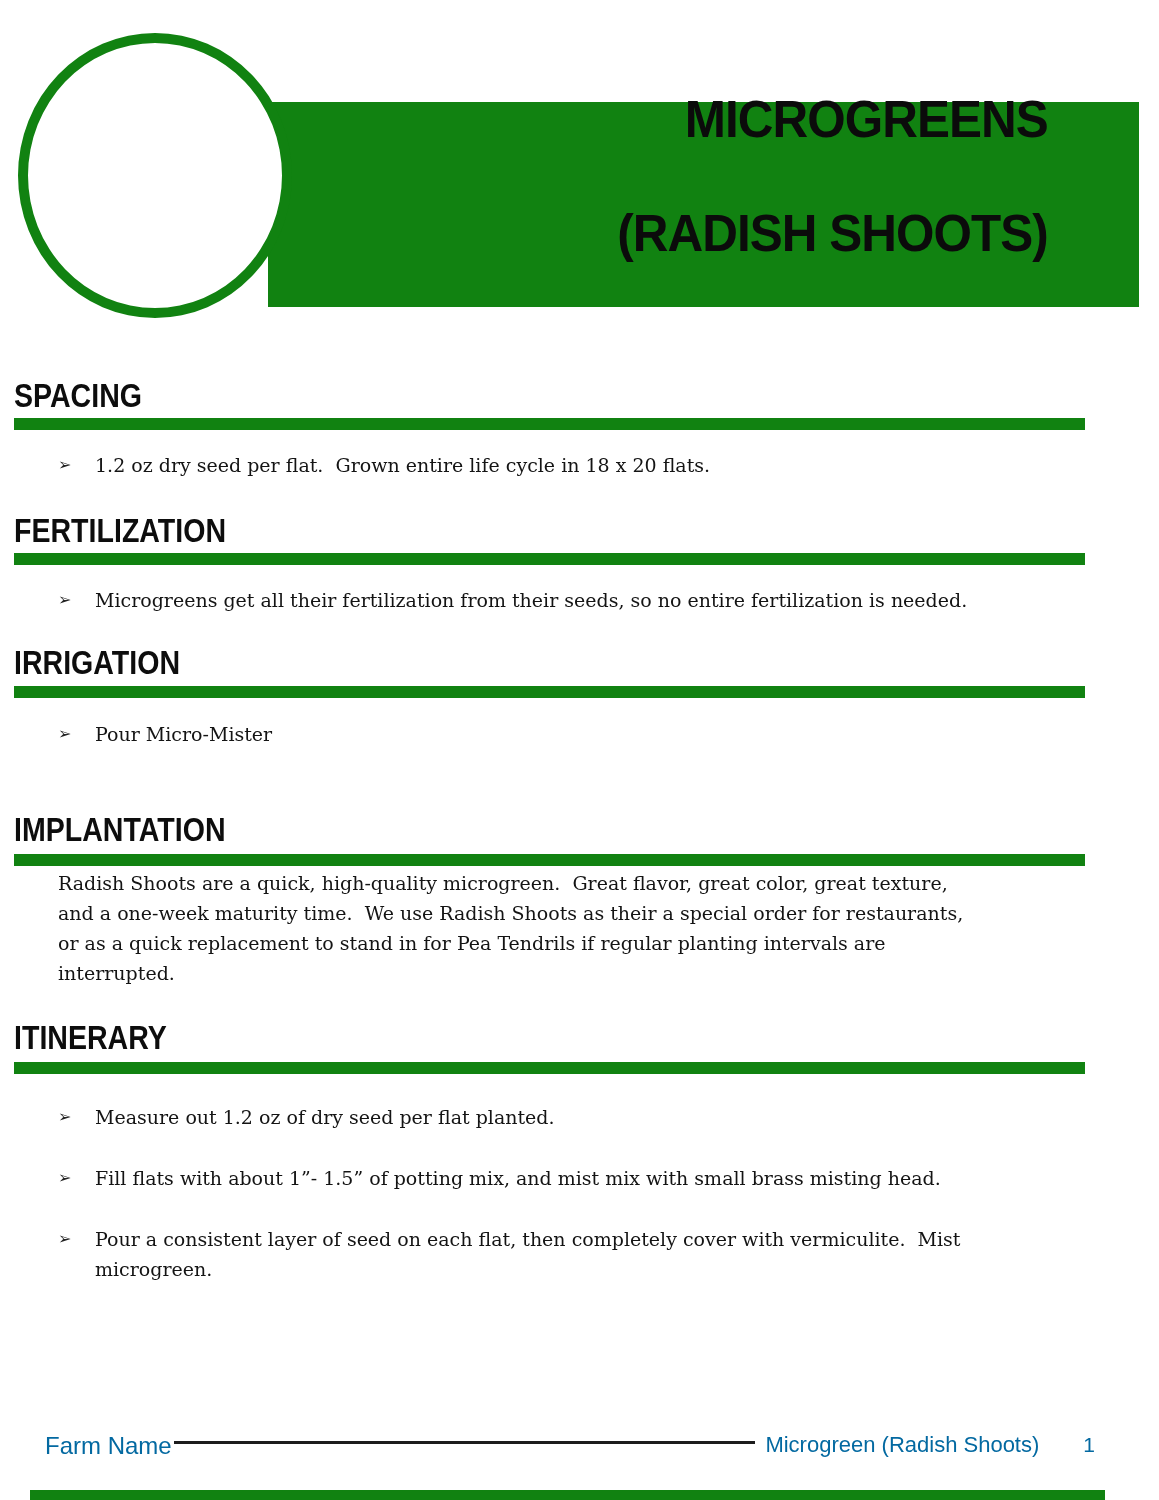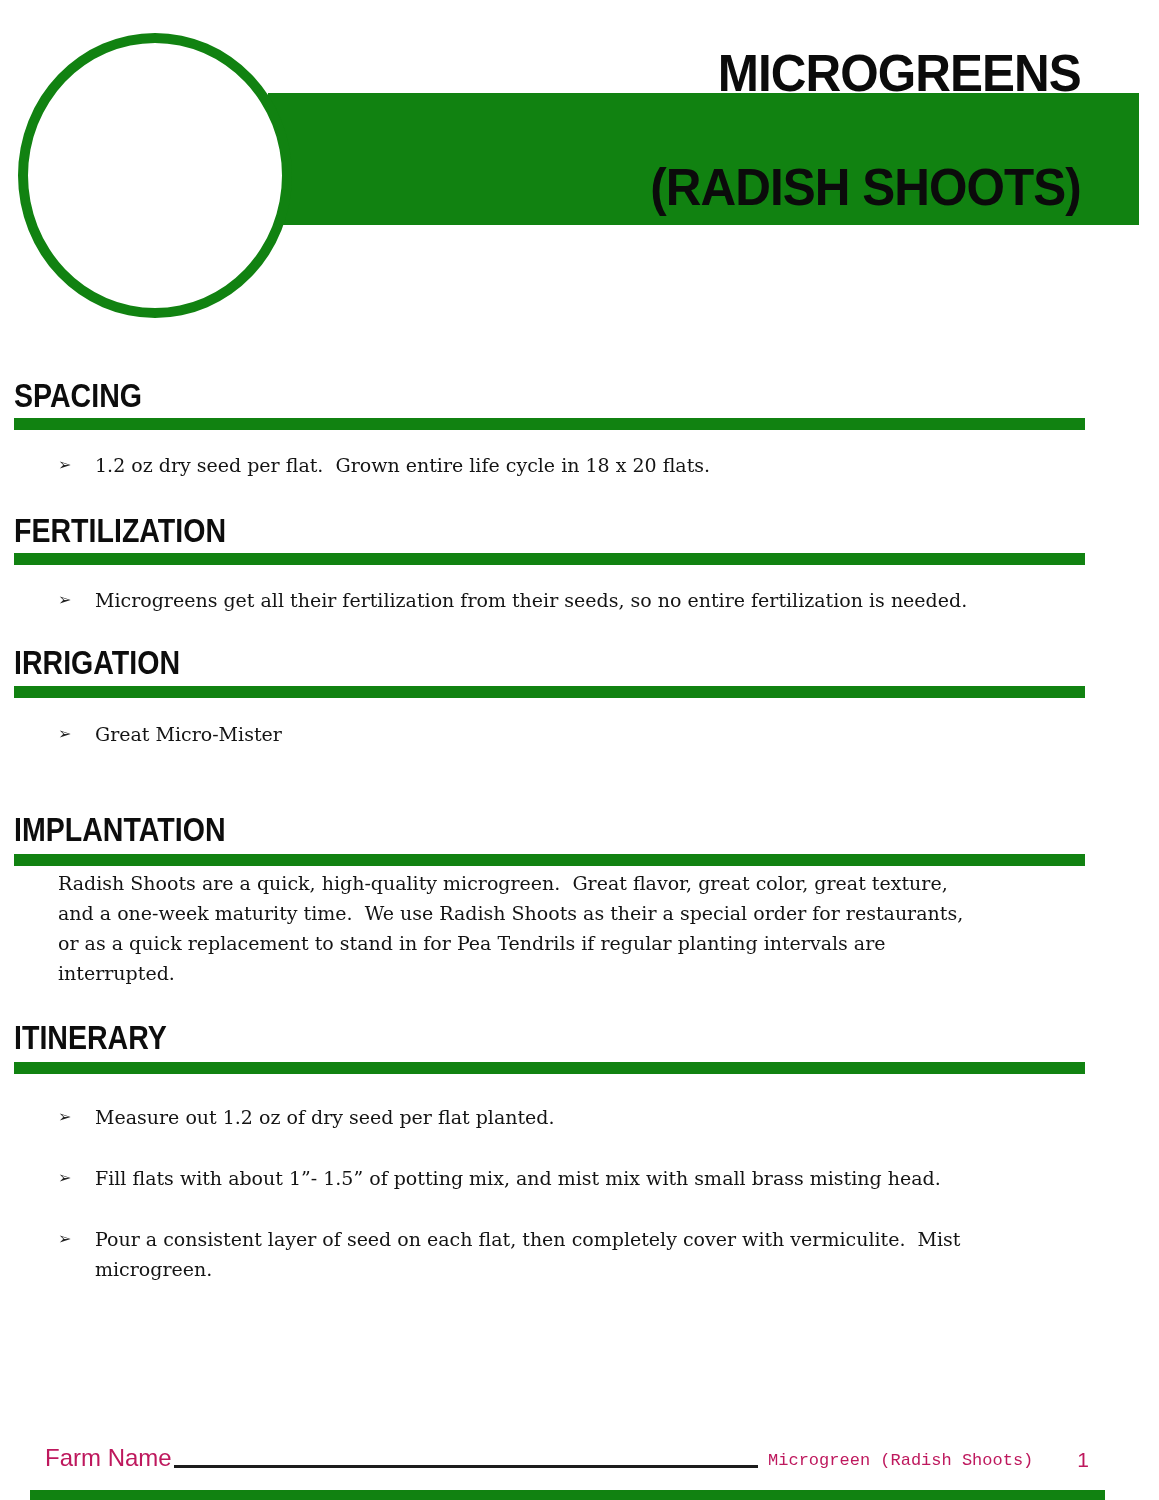--- a/index.html
+++ b/index.html
@@ -5,24 +5,24 @@
   :root { --green:#118211; --ink:#141414; }
   * { margin:0; padding:0; box-sizing:border-box; }
   html,body { background:#ffffff; }
   #page {
     position:relative; width:1159px; height:1500px; background:#ffffff;
     overflow:hidden; font-family:"DejaVu Serif", serif; color:var(--ink);
   }
 
   
   .band {
-    position:absolute; left:268px; top:93px; width:871px; height:132px;
+    position:absolute; left:268px; top:102px; width:871px; height:205px;
     background:var(--green); z-index:1;
     display:flex; align-items:center; justify-content:flex-end;
-    padding-right:58px;
+    padding-right:91px;
   }
   .title {
     text-align:right; font-family:"Liberation Sans", sans-serif;
     font-weight:bold; font-size:52px; line-height:57px; color:#0b0b0b;
     transform:scaleX(0.95); transform-origin:right center; letter-spacing:-1px;
     white-space:pre;
   }
   .logo-circle {
     position:absolute; left:18px; top:33px; width:274px; height:285px;
     background:#ffffff; border:10px solid var(--green); border-radius:50%;
@@ -61,27 +61,27 @@
   #h-irr     { top:643px; }  #bar-irr     { top:686px; }  #b-irr     { top:719px; }
   #h-impl    { top:810px; }  #bar-impl    { top:854px; }
   #p-impl-0  { top:868px; } #p-impl-1 { top:898px; } #p-impl-2 { top:928px; } #p-impl-3 { top:958px; }
   #h-itin    { top:1018px; } #bar-itin    { top:1062px; }
   #b-itin-0  { top:1102px; } #b-itin-1 { top:1163px; } #b-itin-2 { top:1224px; }
   .wrap-2 .bullet-text { white-space:normal; }
   .wrap-2 .line { white-space:pre; }
 
   
   .footer {
-    position:absolute; left:45px; right:70px; top:1434px; height:36px;
-    display:flex; align-items:flex-end;
-    font-family:"Liberation Sans", sans-serif; color:#be185d;
+    position:absolute; left:45px; right:64px; top:1434px; height:36px;
+    display:flex; 
+    font-family:"Liberation Sans", sans-serif; color:#0369a1;
   }
   .farm-label { font-size:24px; line-height:1; white-space:pre; }
   .blank-line { flex:1 1 auto; border-bottom:3px solid #1c1c1c; margin:0 0 2px 2px; height:10px; }
-  .doc-label  { font-size:17px; line-height:1; margin-left:10px; margin-bottom:1px; white-space:pre;font-family:Liberation Mono, monospace; }
+  .doc-label  { font-size:22px; line-height:1; margin-left:10px; margin-bottom:1px; white-space:pre; }
   .page-num   { font-size:21px; line-height:1; margin-left:44px; }
   .bottom-bar {
     position:absolute; left:30px; top:1490px; width:1075px; height:10px;
     background:var(--green);
   }
 </style>
 </head>
 <body>
 
 <div id="page">
@@ -104,21 +104,21 @@
   <div class="bar" id="bar-fert"></div>
   <div class="bullet-row" id="b-fert">
     <span class="bullet-arrow">➢</span>
     <span class="bullet-text">Microgreens get all their fertilization from their seeds, so no entire fertilization is needed.</span>
   </div>
 
   <div class="heading" id="h-irr">IRRIGATION</div>
   <div class="bar" id="bar-irr"></div>
   <div class="bullet-row" id="b-irr">
     <span class="bullet-arrow">➢</span>
-    <span class="bullet-text">Great Micro-Mister</span>
+    <span class="bullet-text">Pour Micro-Mister</span>
   </div>
 
   <div class="heading" id="h-impl">IMPLANTATION</div>
   <div class="bar" id="bar-impl"></div>
   <div class="para-line" id="p-impl-0">Radish Shoots are a quick, high-quality microgreen.  Great flavor, great color, great texture,</div>
   <div class="para-line" id="p-impl-1">and a one-week maturity time.  We use Radish Shoots as their a special order for restaurants,</div>
   <div class="para-line" id="p-impl-2">or as a quick replacement to stand in for Pea Tendrils if regular planting intervals are</div>
   <div class="para-line" id="p-impl-3">interrupted.</div>
 
   <div class="heading" id="h-itin">ITINERARY</div>

